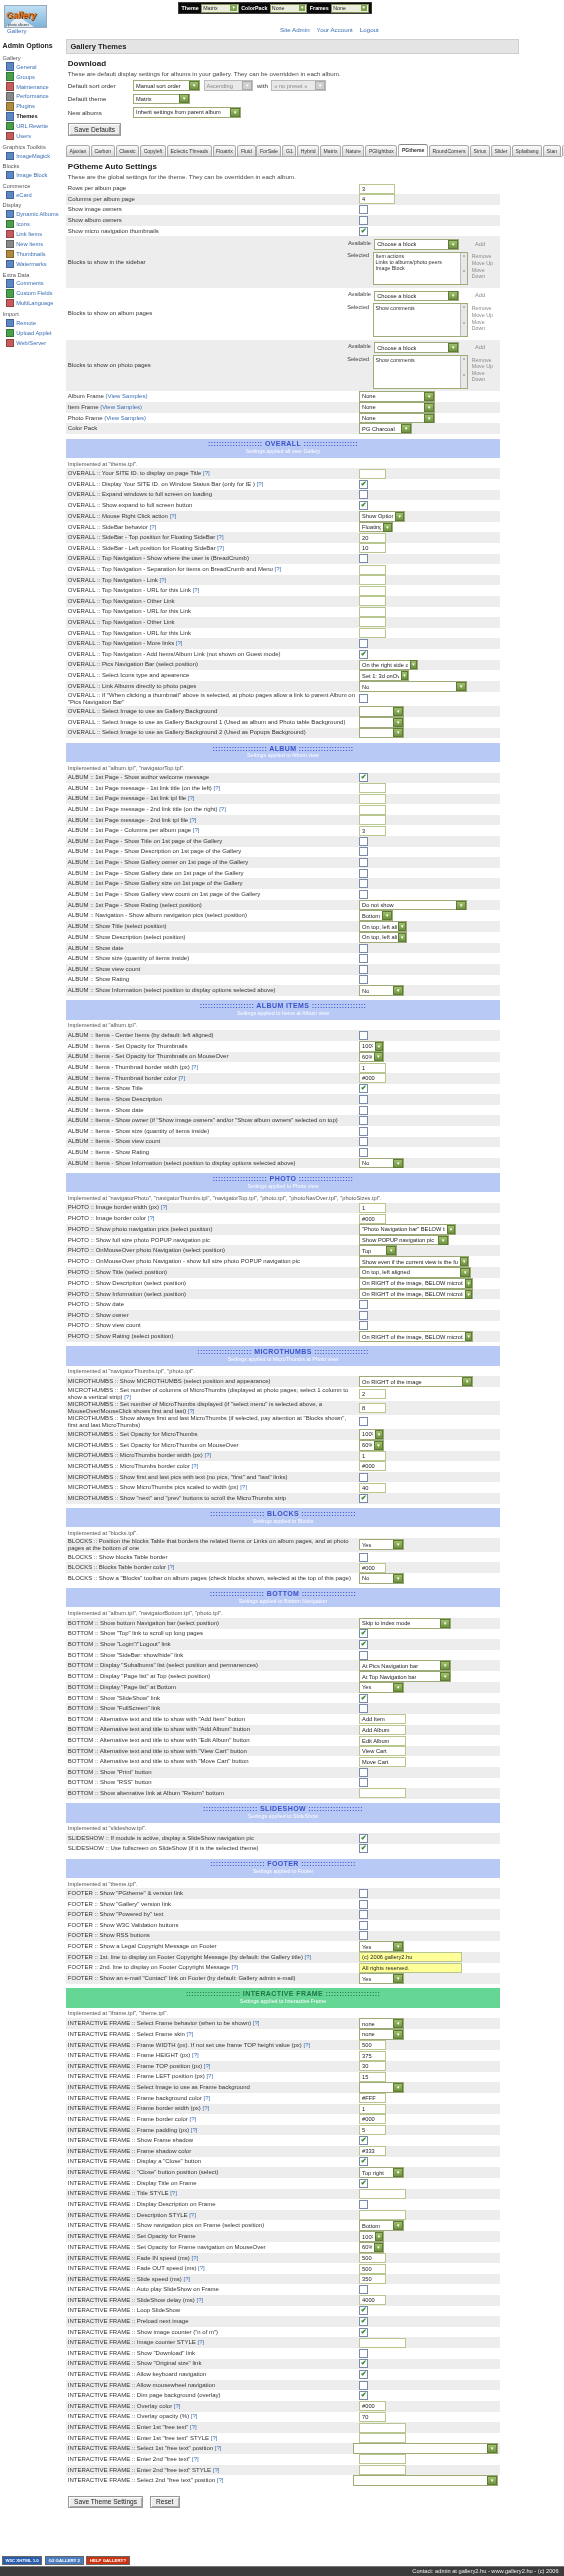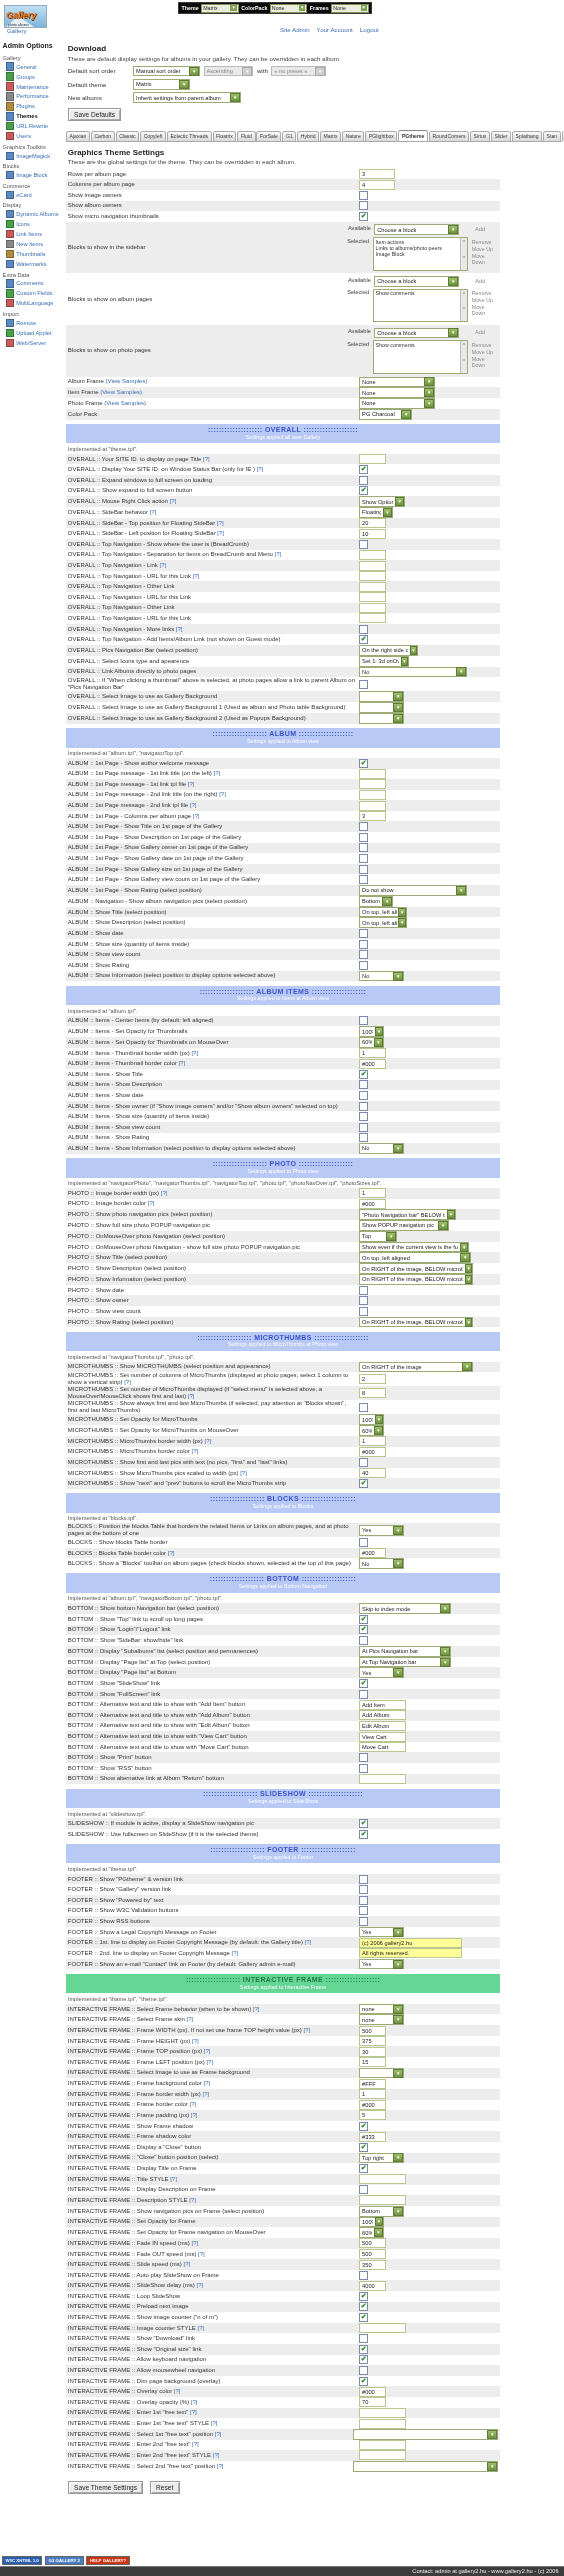--- a/index.html
+++ b/index.html
@@ -223,20 +223,21 @@
         <span>Upload Applet</span>
       </div>
       <div class="sb-it">
         <span class="sb-ic" style="background: rgb(197, 91, 91);"></span>
         <span>Web/Server</span>
       </div>
     </div>
 </div>
 
 <div id="main">
+  <div id="pagetitle">Gallery Themes</div>
 
   <div class="h2">Download</div>
   <div class="intro">These are default display settings for albums in your gallery. They can be overridden in each album.</div>
 
   <div class="df-row">
     <span class="df-lab">Default sort order</span>
     <span class="sel" style="width:63px">
         <span class="sv">Manual sort order</span>
         <span class="ar">▼</span>
       </span>
@@ -282,21 +283,21 @@
       <span class="tab">PGlightbox</span>
       <span class="tab active">PGtheme</span>
       <span class="tab">RoundCorners</span>
       <span class="tab">Siriux</span>
       <span class="tab">Slider</span>
       <span class="tab">Splatbang</span>
       <span class="tab">Stan</span>
       <span class="tab">Tile</span>
     </div>
 
-  <div class="h2">Graphics Theme Settings</div>
+  <div class="h2">PGtheme Auto Settings</div>
   <div class="intro">These are the global settings for the theme. They can be overridden in each album.</div>
 
   <div id="stable">
       <div class="srow">
         <span class="lab">Rows per album page </span>
         <span class="ctl">
           <span class="inp" style="width: 30px;">3</span>
         </span>
       </div>
       <div class="srow g">

